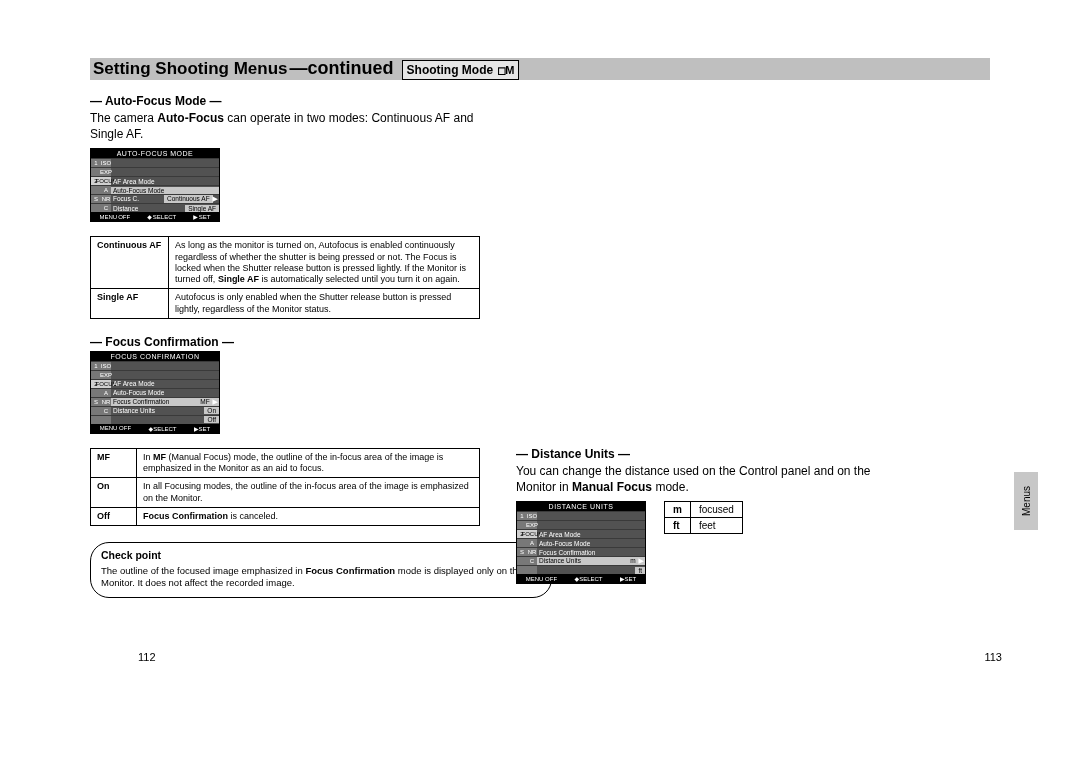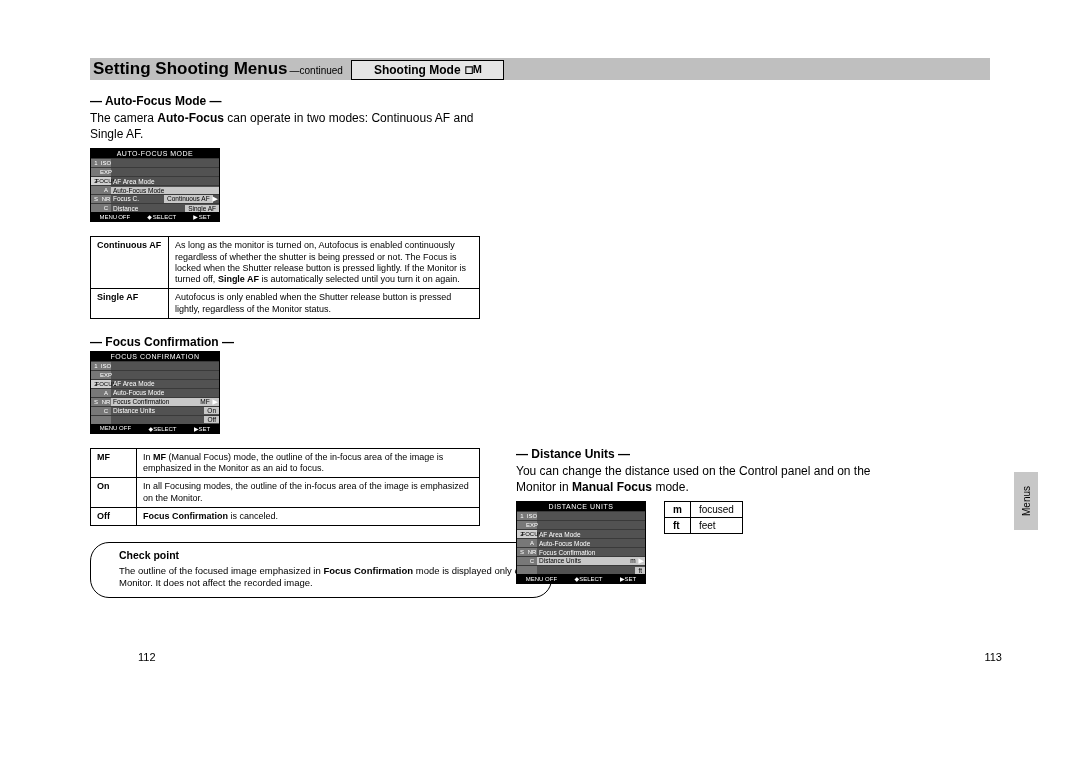--- a/index.html
+++ b/index.html
@@ -27,30 +27,30 @@
   .header-title {
     font-family: Arial, Helvetica, sans-serif;
     font-weight: bold;
     font-size: 17px;
     margin-left: 3px;
     display: flex;
     align-items: baseline;
     justify-content: center;
   }
   .header-cont {
-    font-size: 10px;
-    font-weight: normal;
+    font-size: 18px;
+    font-weight: bold;
     margin-left: 2px;
   }
   .mode-box {
     border: 1px solid #000;
     background: #e5e5e5;
     font-size: 12px;
     font-weight: bold;
-    padding: 2px 22px;
+    padding: 2px 4px;
     margin-left: 8px;
     display: inline-flex;
     align-items: center;
     gap: 4px;
   }
   .mode-icons { font-size: 11px; letter-spacing: -1px; }
   .columns { display: flex; gap: 36px; align-items: flex-end; }
   .col { width: 390px; }
   .section-title {
     font-size: 12px;
@@ -136,21 +136,21 @@
   table.def td.key {
     font-weight: bold;
     width: 78px;
     white-space: nowrap;
   }
   table.def.narrow td.key { width: 46px; }
 
   .checkpoint {
     border: 1px solid #000;
     border-radius: 19px;
-    padding: 6px 10px 8px 28px;
+    padding: 6px 10px 8px 10px;
     width: 462px;
     font-size: 9.5px;
     line-height: 1.3;
   }
   .checkpoint-title {
     font-weight: bold;
     font-size: 10.5px;
     margin-bottom: 2px;
   }
 

